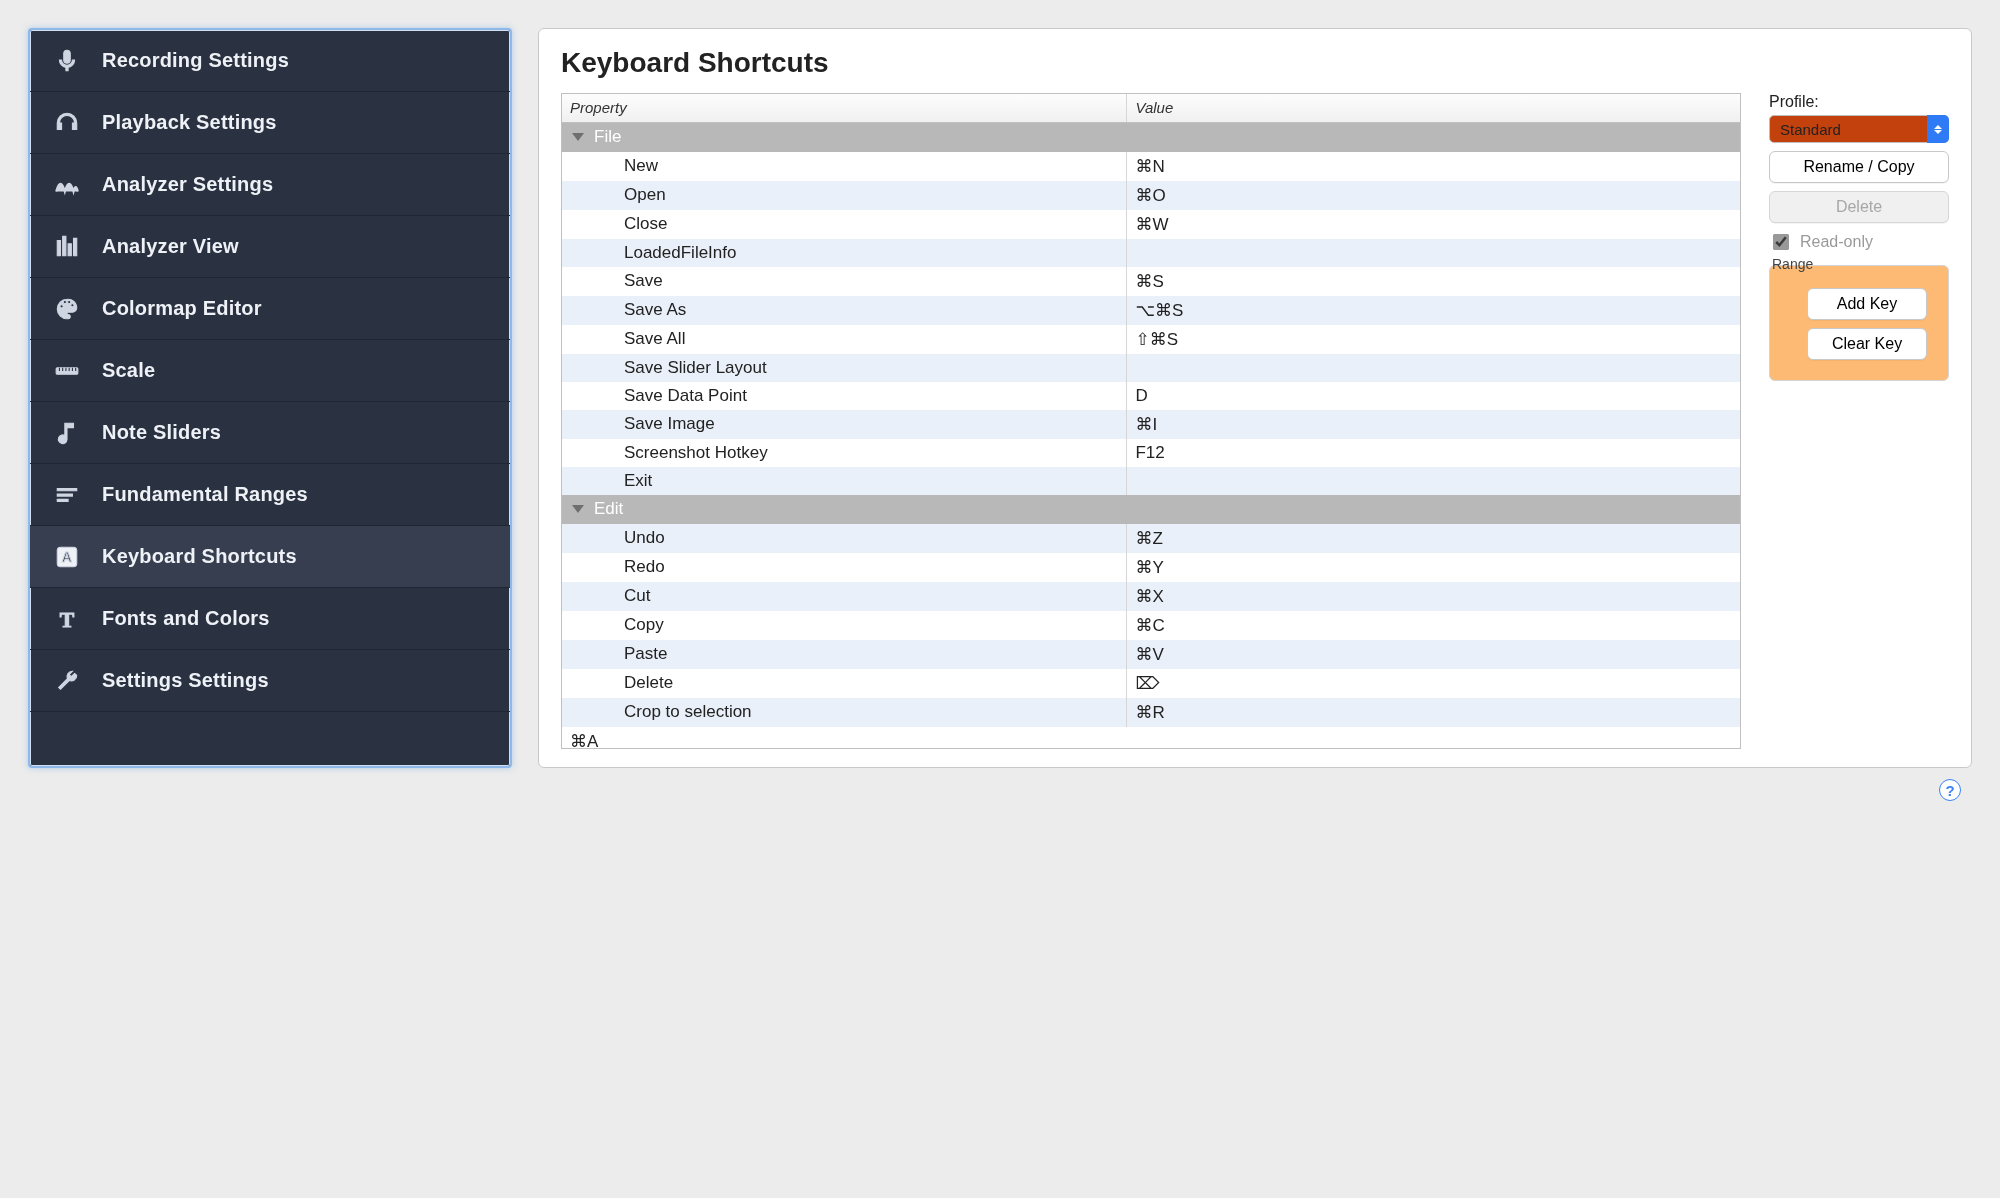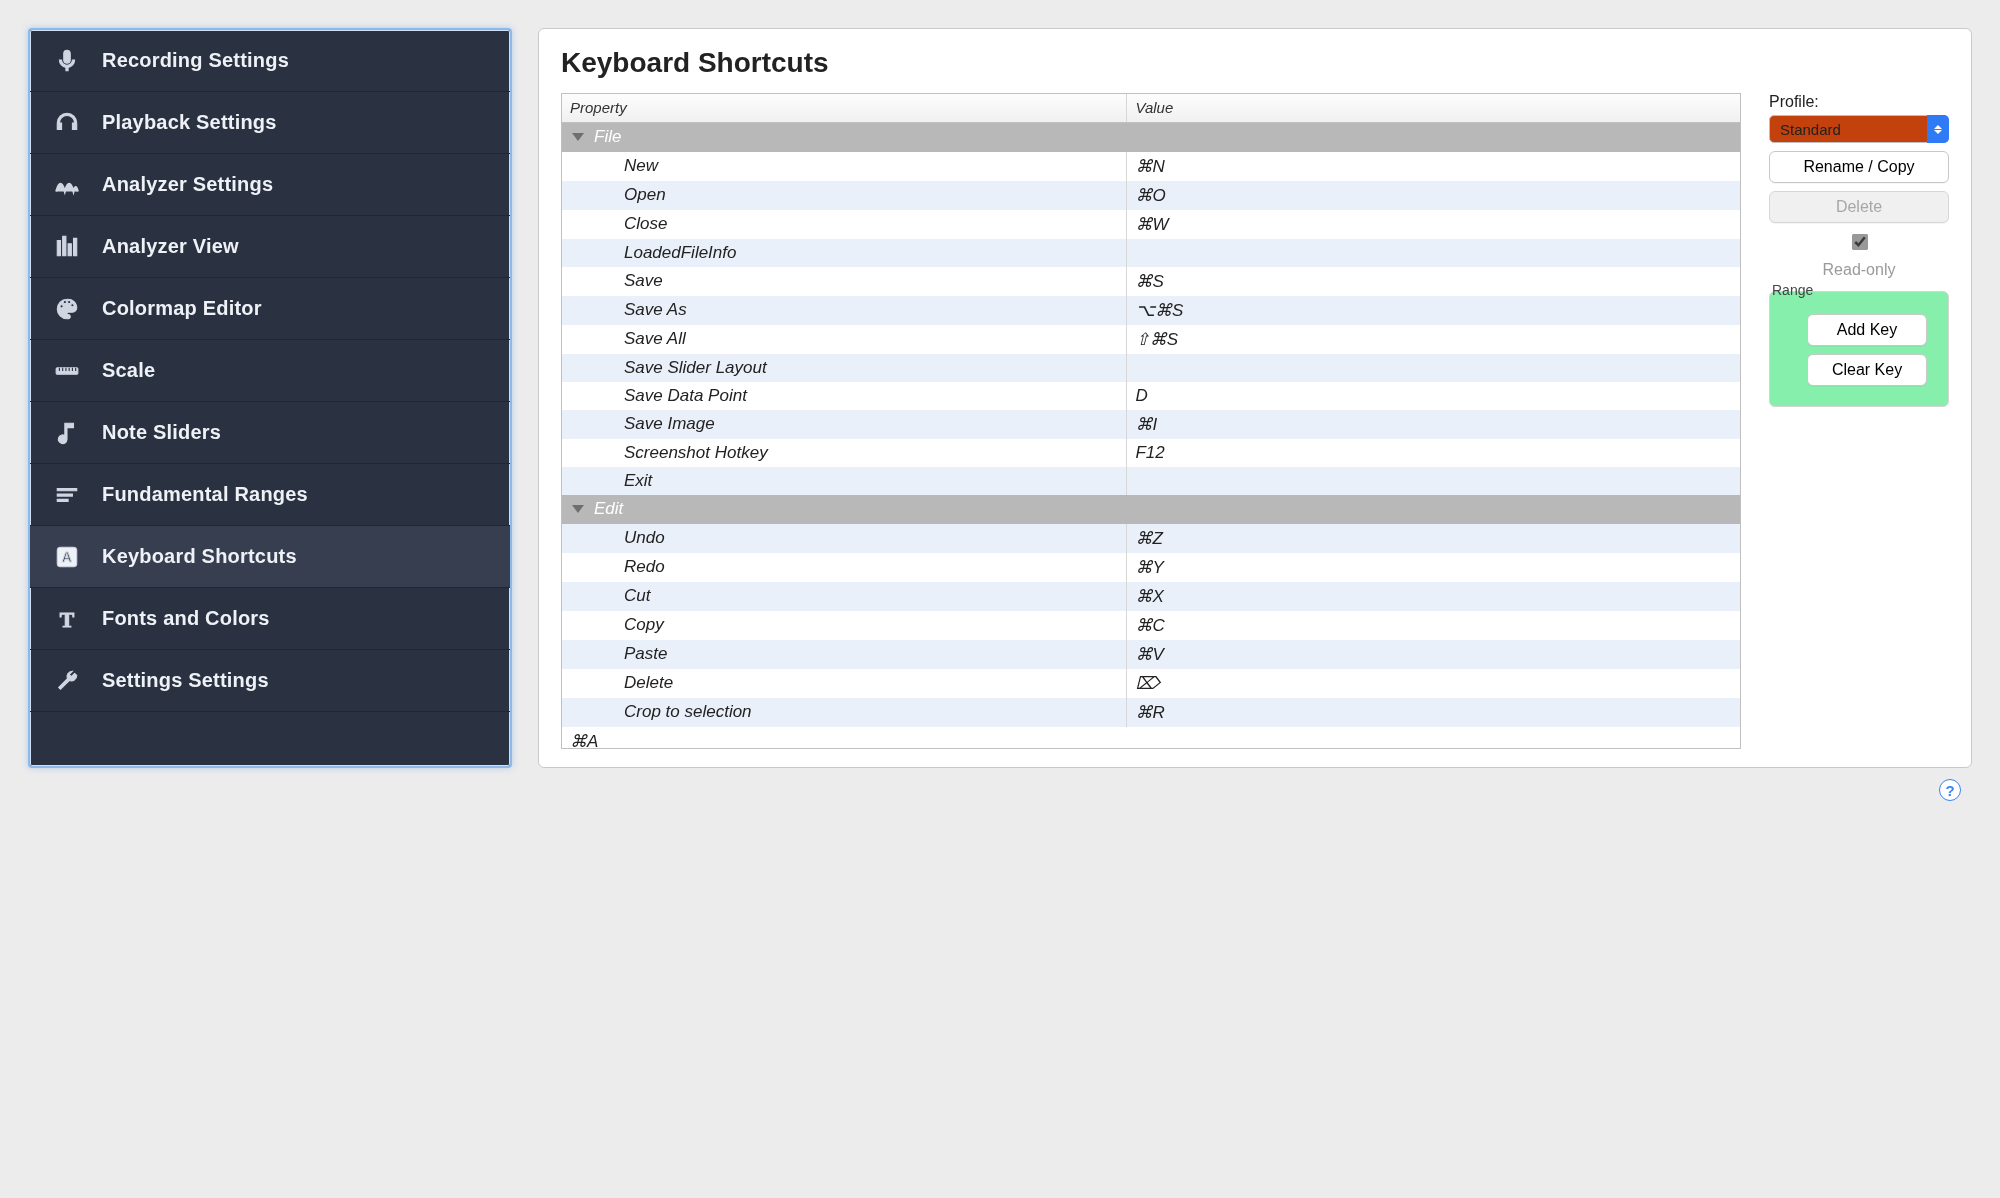--- a/index.html
+++ b/index.html
@@ -93,21 +93,20 @@
   }
   .thead .colp, .thead .colv {
     padding: 5px 8px 6px 8px;
     font-style: italic;
   }
   .colp { width: 48%; border-right: 1px solid #d6d6d6; }
   .colv { flex: 1; }
   .tbody {
     flex: 1 1 auto;
     overflow-y: scroll;
-    font-style: italic;
   }
   .section-row {
     background: #b8b8b8;
     color: #fff;
     font-size: 17px;
     padding: 4px 10px 5px 10px;
     display: flex;
     align-items: center;
     gap: 10px;
   }
@@ -171,29 +170,29 @@
   .select-caret::after { border-top:4px solid #fff; }
 
   .btn {
     display:block; width:100%;
     border:1px solid #c8c8c8; border-radius:6px;
     background:#fff; padding:6px 10px; font-size:16px;
     text-align:center; margin-bottom:8px;
     box-shadow: 0 1px 0 rgba(0,0,0,.04);
   }
   .btn:disabled, .btn.disabled { color:#a7a7a7; background:#f0f0f0; border-color:#d6d6d6; }
-  .chk { display:flex; align-items:center; gap:8px; color:#9a9a9a; margin:4px 0 12px 0;flex-direction:column; }
+  .chk { display:flex; align-items:center; gap:8px; color:#9a9a9a; margin:4px 0 12px 0; }
   .chk input {
     width:16px;height:16px; accent-color:#999;
   }
   .group {
     border:1px solid #d4d4d4; border-radius:6px;
     padding: 22px 12px 12px 28px;
     position: relative;
-    background:#86efac;
+    background:#fdba74;
   }
   .group-title {
     position:absolute; top:-10px; left:0; font-size:14px; color:#444; background:transparent; padding:0 2px;
   }
   .group .btn { width: 120px; margin: 0 auto 8px auto; }
 
   .help {
     position:absolute; right:10px; bottom:-34px;
     width:22px;height:22px;border:1.5px solid #3b82f6;border-radius:50%;
     color:#3b82f6; font-weight:700; font-size:15px;

